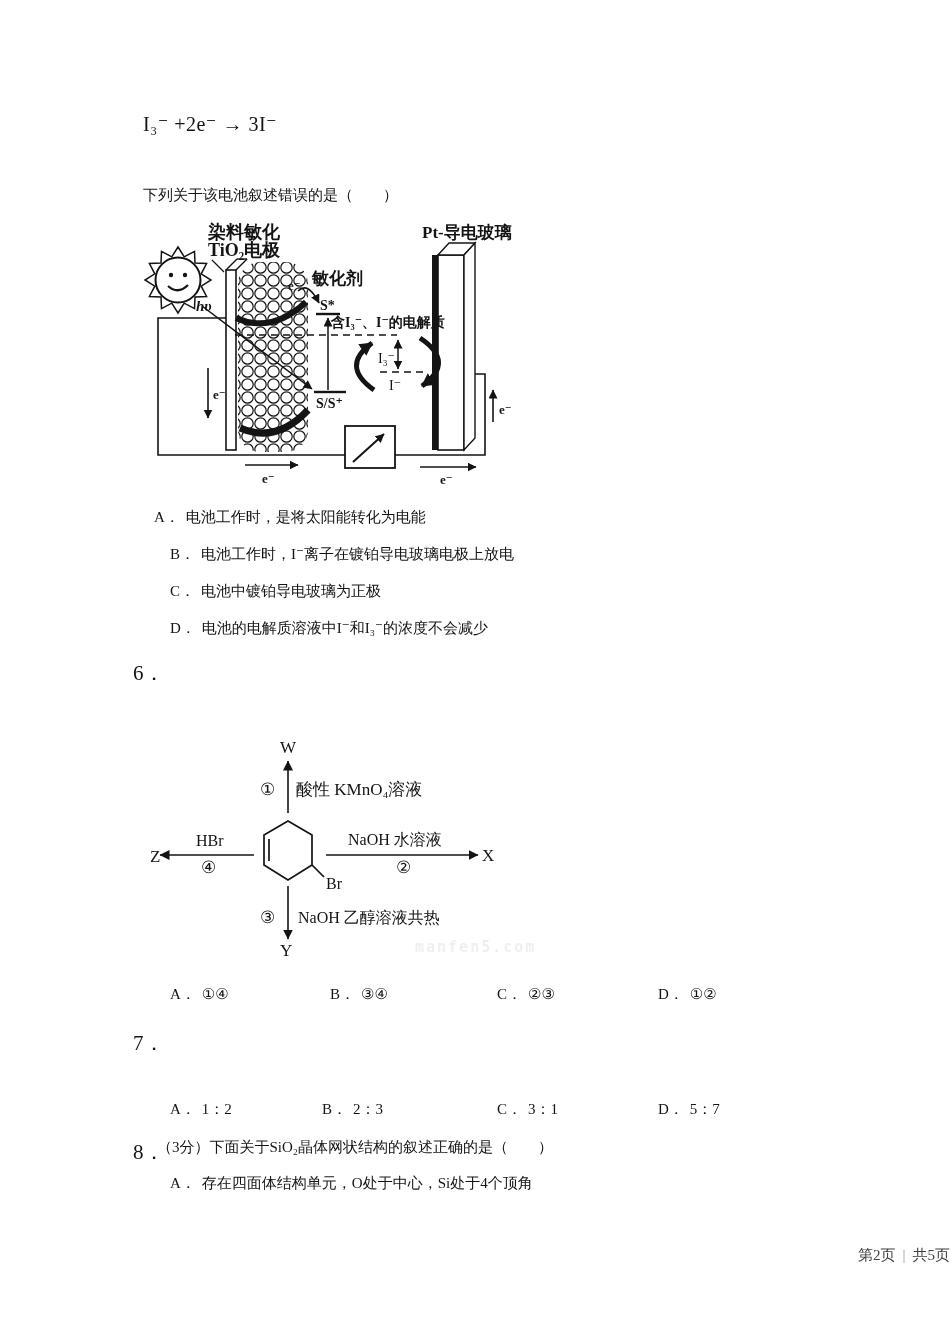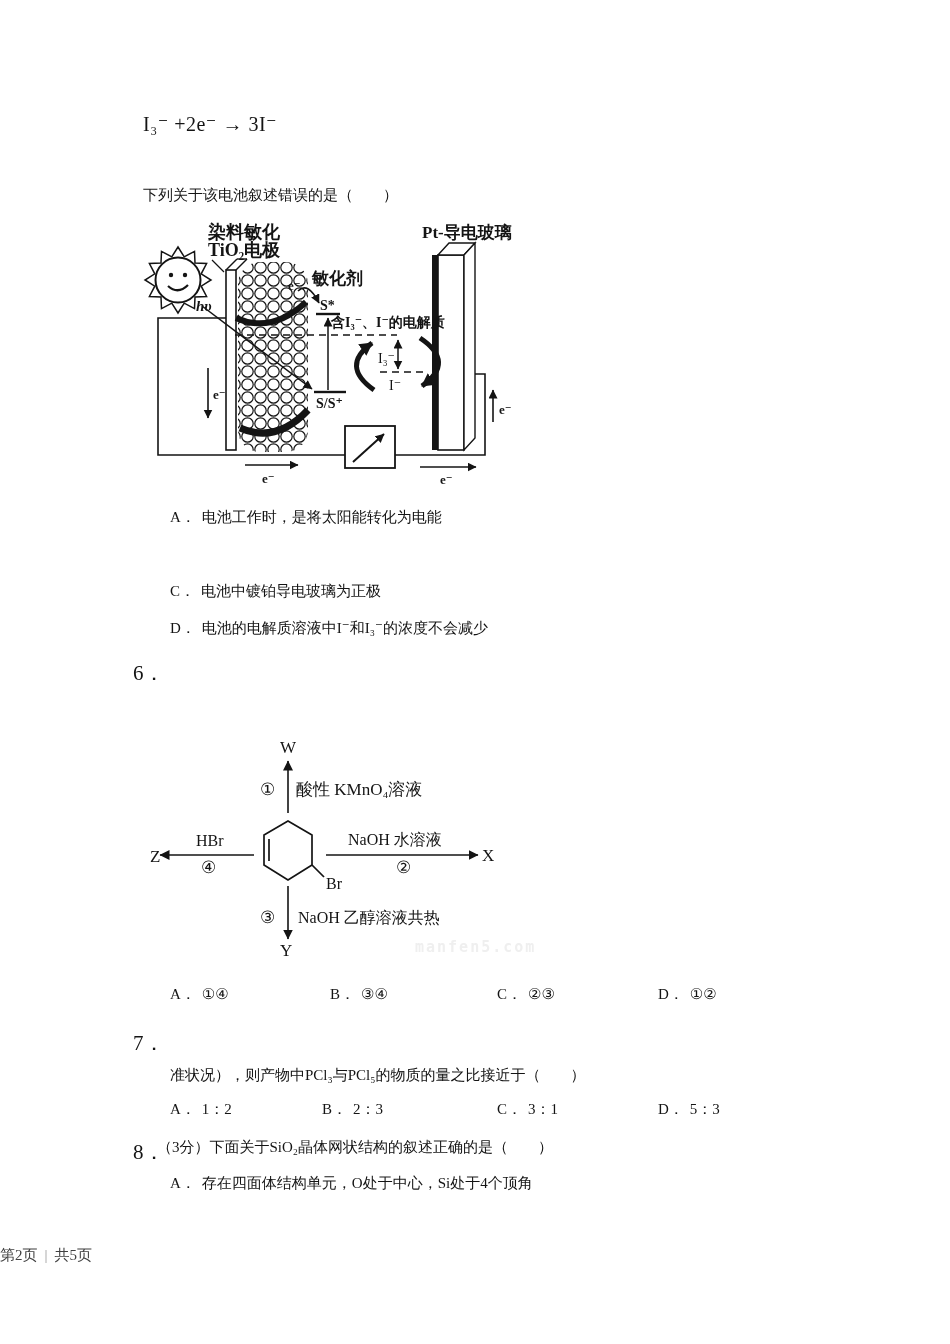--- a/index.html
+++ b/index.html
@@ -11,21 +11,21 @@
   .eq{font-size:20px;letter-spacing:.5px;}
   .num{position:absolute;font-size:21px;}
   .optkey{margin-right:6px;}
   svg{position:absolute;overflow:visible;}
   svg text{font-family:"Liberation Serif","DejaVu Serif",serif;fill:#141414;}
   .wm{
     position:absolute;font-family:"DejaVu Sans Mono","Liberation Mono",monospace;
     font-size:15px;font-weight:bold;letter-spacing:2px;color:#efefef;
   }
   .footer{
-    position:absolute;top:1246px;left:0;width:950px;text-align:left;
+    position:absolute;top:1246px;left:0;width:950px;text-align:right;
     font-size:15px;color:#404040;font-family:"Liberation Serif","DejaVu Serif",serif;
   }
   .footer .sep{color:#9a9a9a;margin:0 7px;}
 </style>
 </head>
 <body>
 
 <div class="page">
 
   <div class="t eq" style="left:143px;top:112px">I₃⁻ +2e⁻ → 3I⁻</div>
@@ -106,21 +106,22 @@
     <text x="181" y="105" font-size="14" font-weight="bold">含I₃⁻、I⁻的电解质</text>
     <text x="228" y="141" font-size="14">I₃⁻</text>
     <text x="239" y="168" font-size="14">I⁻</text>
     <text x="166" y="186" font-size="14" font-weight="bold">S/S⁺</text>
     <text x="63" y="177" font-size="13" font-weight="bold">e⁻</text>
     <text x="112" y="261" font-size="13" font-weight="bold">e⁻</text>
     <text x="290" y="262" font-size="13" font-weight="bold">e⁻</text>
     <text x="349" y="192" font-size="13" font-weight="bold">e⁻</text>
   </svg>
 
-  <div class="t" style="left:170px;top:508px"><span class="optkey">A．</span><span>电池工作时，是将太阳能转化为电能</span></div>
+  <div class="t" style="left:154px;top:508px"><span class="optkey">A．</span><span>电池工作时，是将太阳能转化为电能</span></div>
+  <div class="t" style="left:170px;top:545px"><span class="optkey">B．</span><span>电池工作时，I⁻离子在镀铂导电玻璃电极上放电</span></div>
   <div class="t" style="left:170px;top:582px"><span class="optkey">C．</span><span>电池中镀铂导电玻璃为正极</span></div>
   <div class="t" style="left:170px;top:619px"><span class="optkey">D．</span><span>电池的电解质溶液中I⁻和I₃⁻的浓度不会减少</span></div>
 
   <div class="num" style="left:133px;top:659px">6．</div>
 
   <svg style="left:150px;top:733px" width="380" height="228" viewBox="0 0 380 228">
     <defs>
       <marker id="ah2" markerUnits="userSpaceOnUse" markerWidth="11" markerHeight="11" refX="9.5" refY="5" orient="auto">
         <path d="M0,0 L10,5 L0,10 Z" fill="#141414"></path>
       </marker>
@@ -151,25 +152,24 @@
   </svg>
 
   <div class="wm" style="left:415px;top:938px">manfen5.com</div>
 
   <div class="t" style="left:170px;top:985px"><span class="optkey">A．</span><span>①④</span></div>
   <div class="t" style="left:330px;top:985px"><span class="optkey">B．</span><span>③④</span></div>
   <div class="t" style="left:497px;top:985px"><span class="optkey">C．</span><span>②③</span></div>
   <div class="t" style="left:658px;top:985px"><span class="optkey">D．</span><span>①②</span></div>
 
   <div class="num" style="left:133px;top:1029px">7．</div>
-  <div class="t" style="left:170px;top:1066px">准状况），则产物中PCl₃与PCl₅的物质的量之比接近于（　　）</div>
   <div class="t" style="left:170px;top:1100px"><span class="optkey">A．</span><span>1：2</span></div>
   <div class="t" style="left:322px;top:1100px"><span class="optkey">B．</span><span>2：3</span></div>
   <div class="t" style="left:497px;top:1100px"><span class="optkey">C．</span><span>3：1</span></div>
-  <div class="t" style="left:658px;top:1100px"><span class="optkey">D．</span><span>5：3</span></div>
+  <div class="t" style="left:658px;top:1100px"><span class="optkey">D．</span><span>5：7</span></div>
 
   <div class="num" style="left:133px;top:1138px">8．</div>
   <div class="t" style="left:157px;top:1138px">（3分）下面关于SiO₂晶体网状结构的叙述正确的是（　　）</div>
   <div class="t" style="left:170px;top:1174px"><span class="optkey">A．</span><span>存在四面体结构单元，O处于中心，Si处于4个顶角</span></div>
 
   <div class="footer">
     <span>第2页</span><span class="sep">|</span><span>共5页</span>
   </div>
 
 </div>

